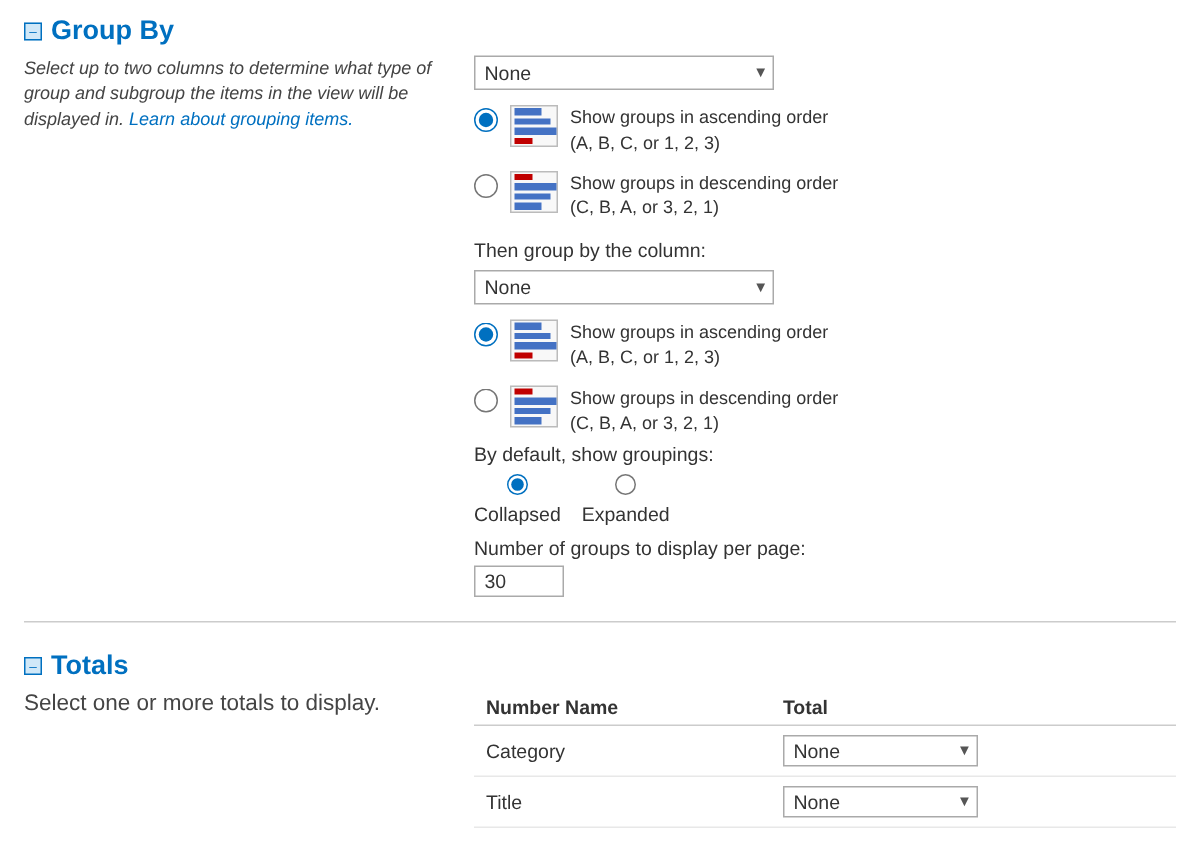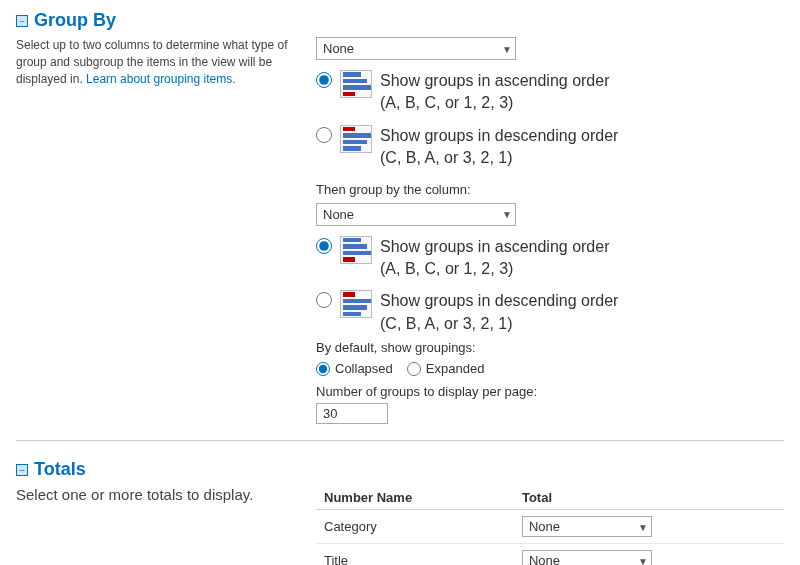--- a/index.html
+++ b/index.html
@@ -39,20 +39,21 @@
       font-size: 12px;
     }
     .main-layout {
       display: flex;
       gap: 0;
     }
     .left-panel {
       width: 290px;
       flex-shrink: 0;
       padding-right: 10px;
+      font-style: italic;
     }
     .right-panel {
       flex: 1;
       padding-left: 10px;
     }
     .group-label {
       font-size: 13px;
       color: #333;
       margin-bottom: 6px;
       margin-top: 12px;
@@ -109,21 +110,21 @@
       height: 5px;
       background: #4472c4;
       margin: 1px 2px;
     }
     .sort-bar-red {
       height: 5px;
       background: #c00000;
       margin: 1px 2px;
     }
     .radio-text {
-      font-size: 16px;
+      font-size: 12px;
       line-height: 1.4;
     }
     .section-divider {
       border: none;
       border-top: 1px solid #ccc;
       margin: 16px 0 10px 0;
     }
     .default-groupings {
       font-size: 13px;
       color: #333;
@@ -134,37 +135,38 @@
       display: flex;
       align-items: center;
       gap: 14px;
       margin-bottom: 8px;
     }
     .inline-radio-item {
       display: flex;
       align-items: center;
       gap: 5px;
       font-size: 13px;
+      flex-direction: column;
     }
     .inline-radio-item input[type="radio"] {
       accent-color: #0070c0;
       cursor: pointer;
       width: 14px;
       height: 14px;
     }
     .groups-per-page-label {
       font-size: 13px;
       color: #333;
       margin-bottom: 4px;
     }
     .groups-per-page-input {
       border: 1px solid #aaa;
       padding: 2px 6px;
       font-size: 13px;
-      width: 72px;
+      width: 60px;
       color: #333;
     }
     
     .totals-section {
       margin-top: 18px;
     }
     .totals-desc {
       font-size: 15px;
       color: #444;
       margin-bottom: 12px;

